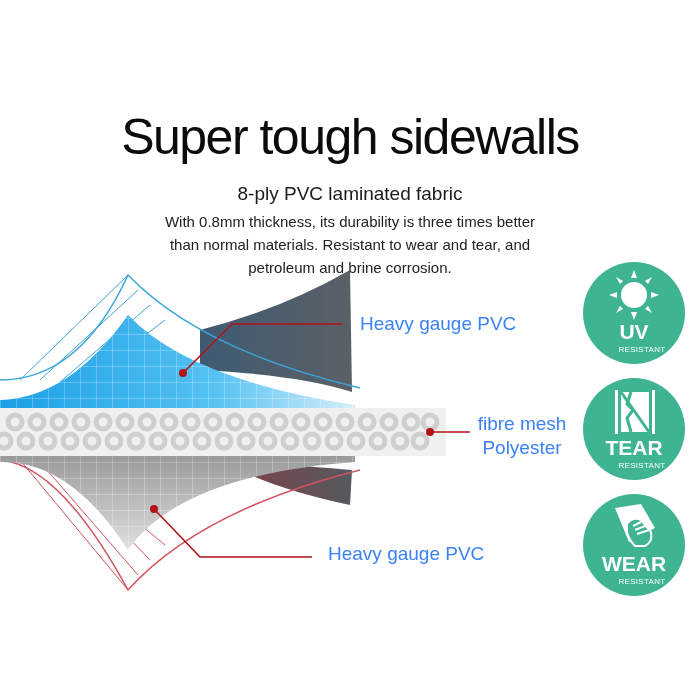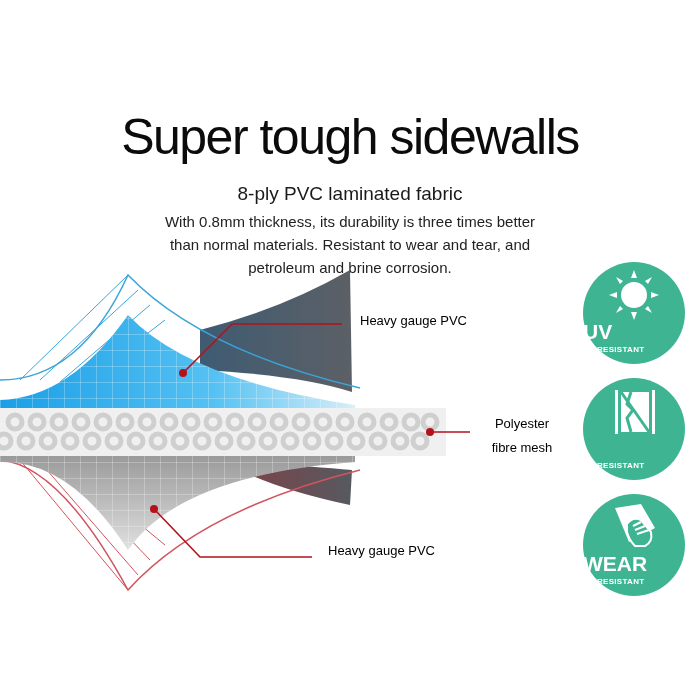--- a/index.html
+++ b/index.html
@@ -1,25 +1,25 @@
 <!DOCTYPE html>
 <html><head>
 <meta charset="utf-8">
 <style>
   html, body { margin:0; padding:0; background:#ffffff; }
   body { width:700px; height:700px; position:relative; overflow:hidden; font-family:"Liberation Sans", sans-serif; color:#111; }
   .title { position:absolute; left:0; width:700px; top:108px; text-align:center; font-size:50px; font-weight:normal; letter-spacing:-1.5px; color:#0b0b0b; }
   .subtitle { position:absolute; left:0; width:700px; top:183px; text-align:center; font-size:19px; color:#1a1a1a; }
   .desc { position:absolute; left:150px; width:400px; top:210px; text-align:center; font-size:15px; line-height:23px; color:#222; }
-  .label { position:absolute; font-size:13px; color:#000000; }
+  .label { position:absolute; font-size:19px; color:#3b82f6; }
   .label.two { line-height:24px; text-align:center; }
   .diagram { position:absolute; left:0; top:270px; }
-  .badge { position:absolute; left:583px; width:102px; height:102px; border-radius:50%; background:#3fb493; color:#fff; text-align:left; }
+  .badge { position:absolute; left:583px; width:102px; height:102px; border-radius:50%; background:#3fb493; color:#fff; text-align:center; }
   .badge .big { position:absolute; left:0; width:102px; font-weight:bold; font-size:21px; }
-  .badge .small { position:absolute; left:14px; width:102px; font-weight:bold; font-size:8px; letter-spacing:0.3px; }
+  .badge .small { position:absolute; left:8px; width:102px; font-weight:normal; font-size:8px; letter-spacing:0.3px; }
   .badge svg { position:absolute; }
 </style>
 </head>
 <body>
 
 <div class="title">Super tough sidewalls</div>
 <div class="subtitle">8-ply PVC laminated fabric</div>
 <div class="desc">With 0.8mm thickness, its durability is three times better than normal materials. Resistant to wear and tear, and petroleum and brine corrosion.</div>
 
 <svg class="diagram" width="490" height="340" viewBox="0 0 490 340">
@@ -113,22 +113,22 @@
   </g>
   <g fill="#b3121b">
     <circle cx="183" cy="103" r="4"></circle>
     <circle cx="430" cy="162" r="4"></circle>
     <circle cx="154" cy="239" r="4"></circle>
   </g>
 </svg>
 
 <div class="label" style="left:360px; top:313px;">Heavy gauge PVC</div>
 <div class="label two" style="left:472px; top:412px; width:100px;">
+  <div>fibre mesh</div>
   <div>Polyester</div>
-  <div>fibre mesh</div>
 </div>
 <div class="label" style="left:328px; top:543px;">Heavy gauge PVC</div>
 
 <div class="badge" style="top:262px;">
   <svg style="left:26px; top:8px;" width="50" height="50" viewBox="0 0 50 50">
     <circle cx="25" cy="25" r="13" fill="#fff"></circle>
     <g fill="#fff">
       <polygon points="25,0 22,8 28,8"></polygon>
         <polygon points="25,50 22,42 28,42"></polygon>
       <polygon points="0,25 8,22 8,28"></polygon>
@@ -144,20 +144,21 @@
 </div>
 
 <div class="badge" style="top:378px;">
   <svg style="left:30px; top:10px;" width="44" height="48" viewBox="0 0 44 48">
     <rect x="2" y="2" width="3" height="44" fill="#fff"></rect>
     <rect x="39" y="2" width="3" height="44" fill="#fff"></rect>
     <path d="M8 4 L36 4 L36 44 L8 44 Z" fill="#fff"></path>
     <path d="M18 4 L14 16 L20 22 L14 30 L18 44" fill="none" stroke="#3fb493" stroke-width="3"></path>
     <path d="M8 4 L36 44" stroke="#3fb493" stroke-width="3"></path>
   </svg>
+  <div class="big" style="top:58px;">TEAR</div>
   <div class="small" style="top:83px;">RESISTANT</div>
 </div>
 
 <div class="badge" style="top:494px;">
   <svg style="left:28px; top:8px;" width="48" height="48" viewBox="0 0 48 48">
     <path d="M4 6 L30 2 L44 26 L18 40 Z" fill="#fff"></path>
     <path d="M16 22 Q22 14 30 18 L40 30 Q42 40 34 44 L24 44 Q18 38 16 30 Z" fill="#3fb493" stroke="#fff" stroke-width="2"></path>
     <path d="M22 24 L30 20 M24 28 L34 24 M26 32 L38 28" stroke="#fff" stroke-width="2"></path>
   </svg>
   <div class="big" style="top:58px;">WEAR</div>

